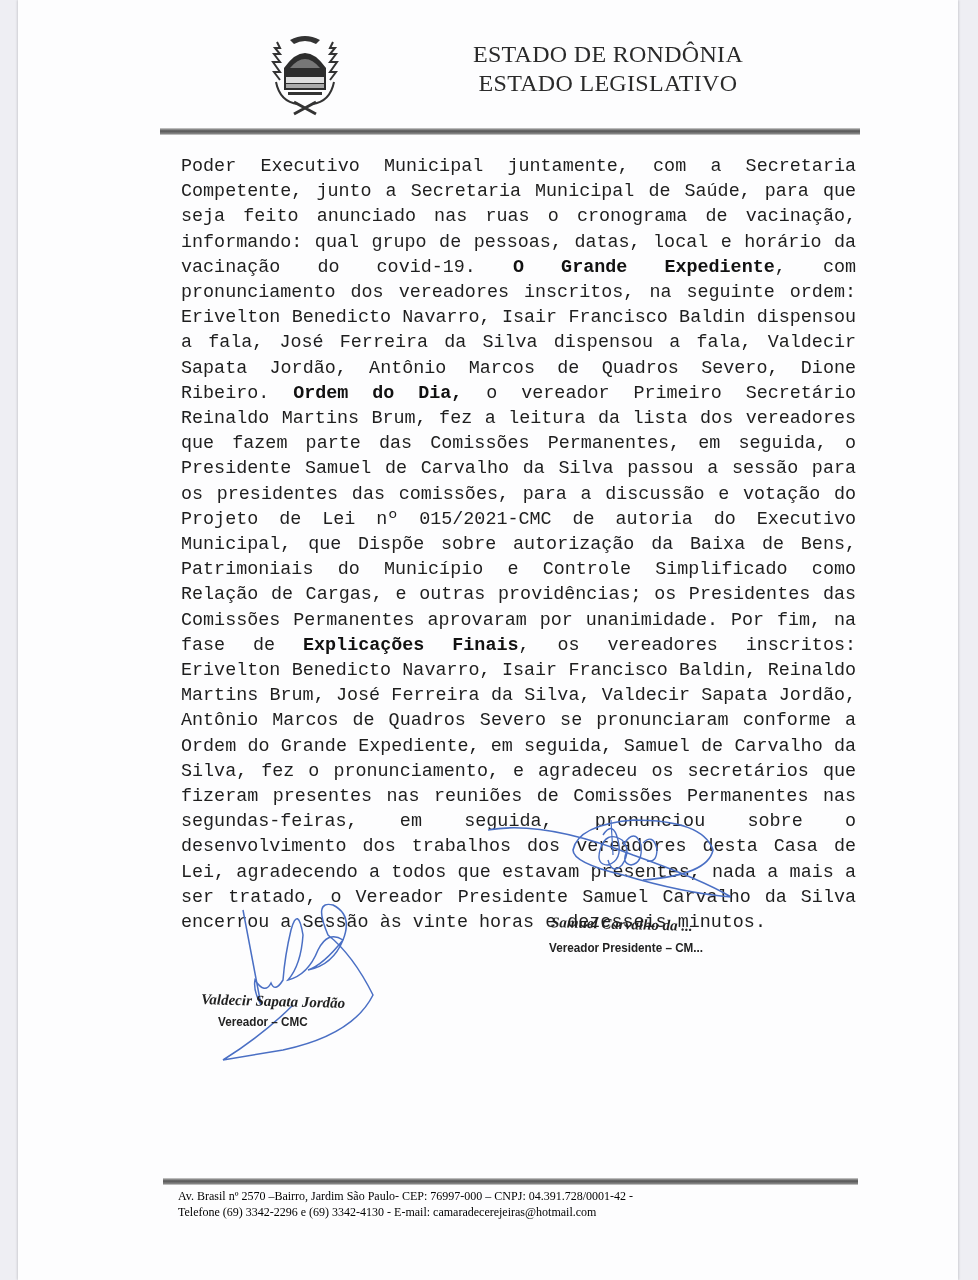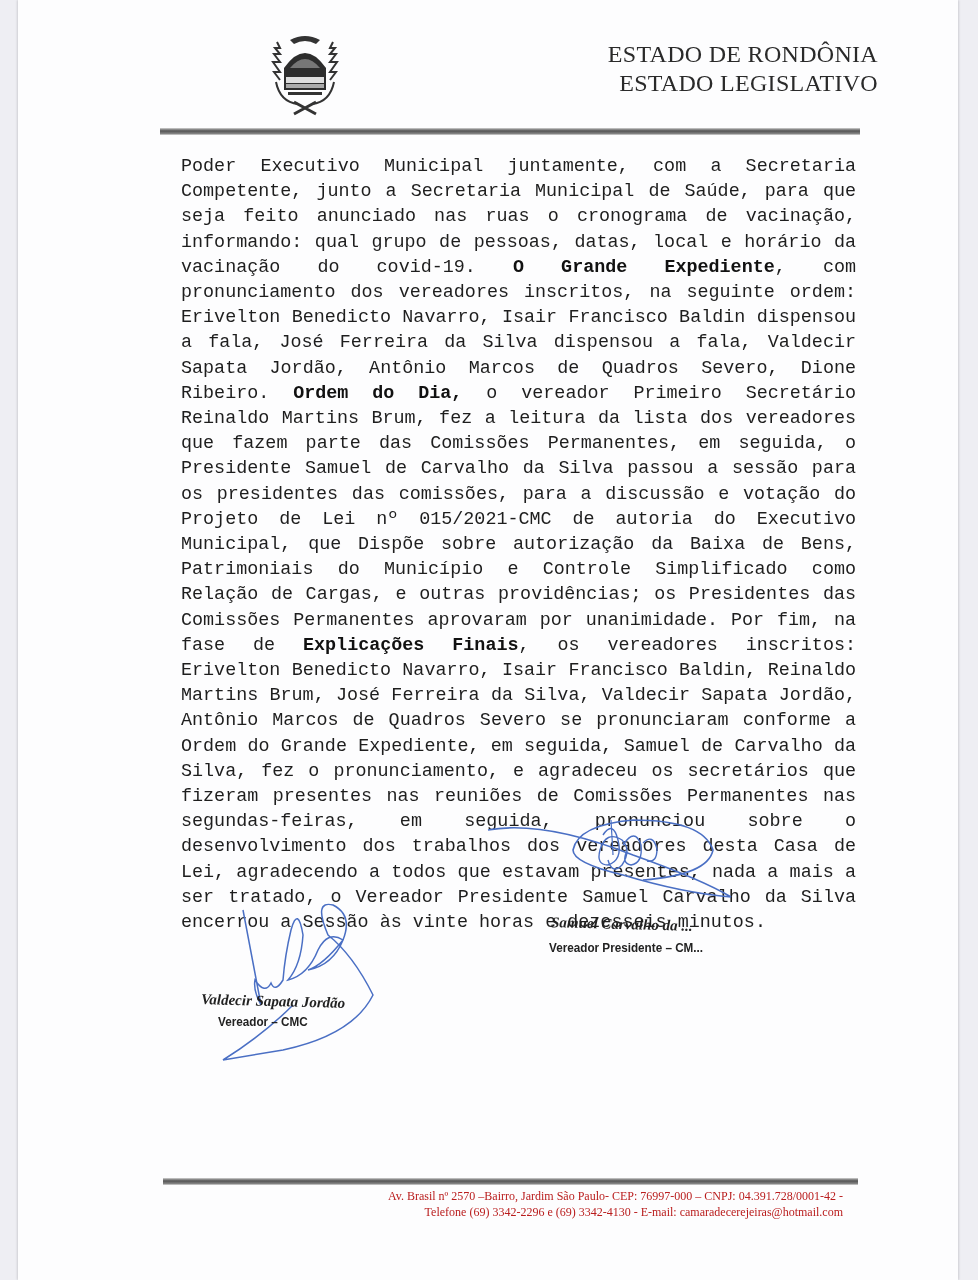--- a/index.html
+++ b/index.html
@@ -15,21 +15,21 @@
   .crest {
     position: absolute; left: 250px; top: 32px; width: 74px; height: 84px;
   }
   .header-text {
     position: absolute; left: 320px; top: 40px; width: 540px;
     text-align: center;
     font-family: "Liberation Serif", "DejaVu Serif", serif;
     font-size: 24px; line-height: 29px; color: #2a2a2a;
     letter-spacing: 0.3px;
   }
-  .header-text div { white-space: nowrap; text-align: right; }
+  .header-text div { white-space: nowrap; }
   .rule {
     position: absolute; height: 5px;
     background: linear-gradient(#9a9a9a, #555 40%, #8a8a8a);
     border-top: 1px solid #bbb; border-bottom: 1px solid #bbb;
   }
   .rule-top { left: 142px; top: 128px; width: 700px; }
   .rule-bottom { left: 145px; top: 1178px; width: 695px; }
   .body-text {
     position: absolute; left: 163px; top: 154px; width: 675px;
     font-family: Liberation Mono, monospace;
@@ -51,23 +51,23 @@
     font-family: "Liberation Sans", "DejaVu Sans", sans-serif;
     font-weight: bold; color: #222; font-size: 13px; white-space: nowrap;
     transform: scaleX(0.9); transform-origin: left;
   }
   .sig1-name { left: 533px; top: 916px; transform: rotate(1.5deg); }
   .sig1-role { left: 531px; top: 940px; }
   .sig2-name { left: 183px; top: 993px; transform: rotate(1.5deg); }
   .sig2-role { left: 200px; top: 1014px; }
   .footer {
     position: absolute; left: 160px; top: 1188px; width: 665px;
-    text-align: right;
+    text-align: left;
     font-family: "Liberation Serif", "DejaVu Serif", serif;
-    font-size: 12px; line-height: 16px; color: #b91c1c;
+    font-size: 12px; line-height: 16px; color: #000000;
   }
   .footer div { white-space: nowrap; }
 </style>
 </head>
 <body>
 
 <div class="page">
 
   <svg class="crest" viewBox="0 0 74 84">
 

